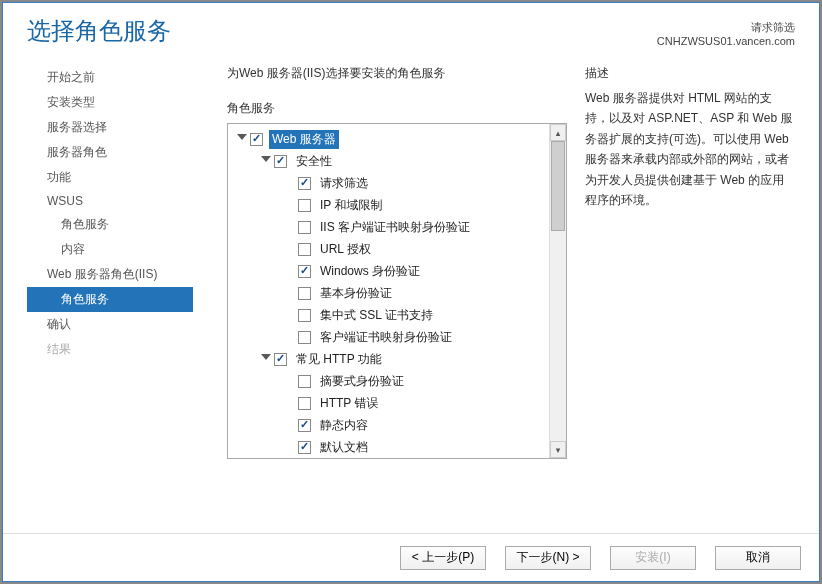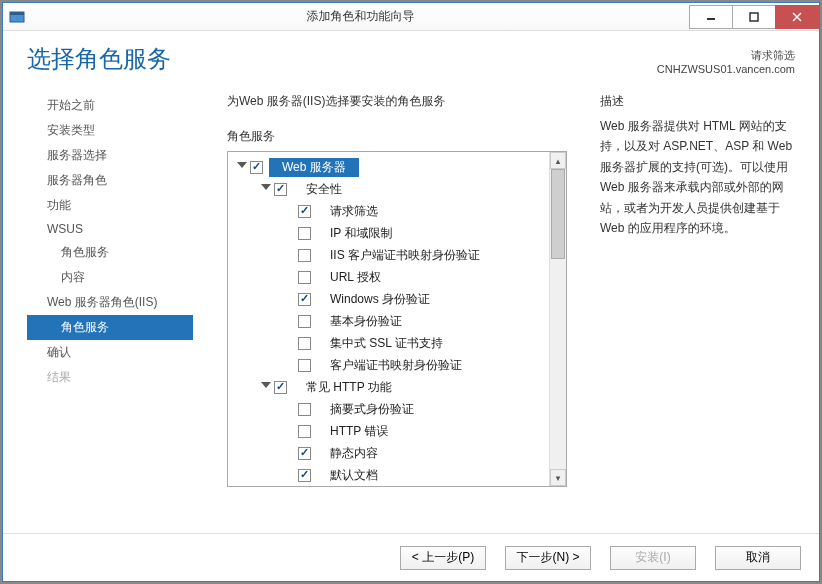--- a/index.html
+++ b/index.html
@@ -25,61 +25,36 @@
     .center-left { width: 340px; display: flex; flex-direction: column; }
     .instr { font-size: 12px; color: #333; margin-bottom: 18px; }
     .section-label { font-size: 12px; color: #333; margin-bottom: 6px; }
     .tree-box { border: 1px solid #aaa; height: 336px; position: relative; display: flex; }
     .tree-scroll { flex: 1; overflow: hidden; padding: 4px 0; }
     .tree-item { display: flex; align-items: center; height: 22px; font-size: 12px; color: #222; white-space: nowrap; }
     .spacer { display: inline-block; }
     .expander { width: 12px; height: 12px; display: inline-flex; align-items: center; justify-content: center; color: #666; cursor: pointer; margin-right: 2px; }
     .chk { width: 13px; height: 13px; border: 1px solid #888; background: #fff; display: inline-flex; align-items: center; justify-content: center; margin-right: 6px; cursor: pointer; font-size: 11px; line-height: 1; }
     .chk.checked::after { content: "✓"; color: #1a4a8a; font-weight: bold; transform: translateY(-1px); }
-    .node-label { padding: 1px 13px; }
+    .node-label { padding: 1px 3px; }
     .node-label.hl { background: #2273b8; color: #fff; }
     .vscroll { width: 17px; background: #f0f0f0; border-left: 1px solid #ddd; display: flex; flex-direction: column; }
     .scroll-btn { height: 17px; background: #f0f0f0; border: 1px solid #ccc; display:flex;align-items:center;justify-content:center;font-size:9px;color:#555;cursor:pointer; }
     .scroll-track { flex: 1; position: relative; }
     .scroll-thumb { position: absolute; top: 0; left: 1px; right: 1px; height: 90px; background: #cfcfcf; border: 1px solid #aaa; cursor: pointer; }
-    .desc-col { flex: 1; margin-left: 15px; }
+    .desc-col { flex: 1; }
     .desc-text { font-size: 12px; color: #333; line-height: 1.7; }
     .footer { height: 48px; border-top: 1px solid #ddd; display: flex; align-items: center; justify-content: flex-end; gap: 19px; padding-right: 18px; }
     .btn { min-width: 86px; height: 24px; border: 1px solid #aaa; background: linear-gradient(#fdfdfd,#f0f0f0); font-size: 12px; cursor: pointer; padding: 0 10px; }
     .btn:disabled { color: #aaa; cursor: default; }
   </style>
 </head>
 <body>
 
 <div class="window">
-  <div class="titlebar">
-    <svg class="titlebar-icon" viewBox="0 0 16 16">
-        <rect x="1" y="3" width="14" height="10" fill="#4a8fd0" stroke="#2a5f90"></rect>
-        <rect x="1" y="3" width="14" height="3" fill="#2a5f90"></rect>
-      </svg>
-    <div class="titlebar-title">添加角色和功能向导</div>
-    <div class="titlebar-buttons">
-      <div class="title-btn">
-          <svg width="10" height="10">
-            <line x1="1" y1="7" x2="9" y2="7" stroke="#333" stroke-width="2"></line>
-          </svg>
-        </div>
-      <div class="title-btn">
-          <svg width="10" height="10">
-            <rect x="1" y="1" width="8" height="8" fill="none" stroke="#333" stroke-width="1.5"></rect>
-          </svg>
-        </div>
-      <div class="title-btn close">
-          <svg width="10" height="10">
-            <line x1="1" y1="1" x2="9" y2="9" stroke="#fff" stroke-width="1.5"></line>
-            <line x1="9" y1="1" x2="1" y2="9" stroke="#fff" stroke-width="1.5"></line>
-          </svg>
-        </div>
-    </div>
-  </div>
 
   <div class="content">
     <div class="header-row">
       <div class="page-title">选择角色服务</div>
       <div class="dest-box">
         <div>请求筛选</div>
         <div>CNHZWSUS01.vancen.com</div>
       </div>
     </div>
 

